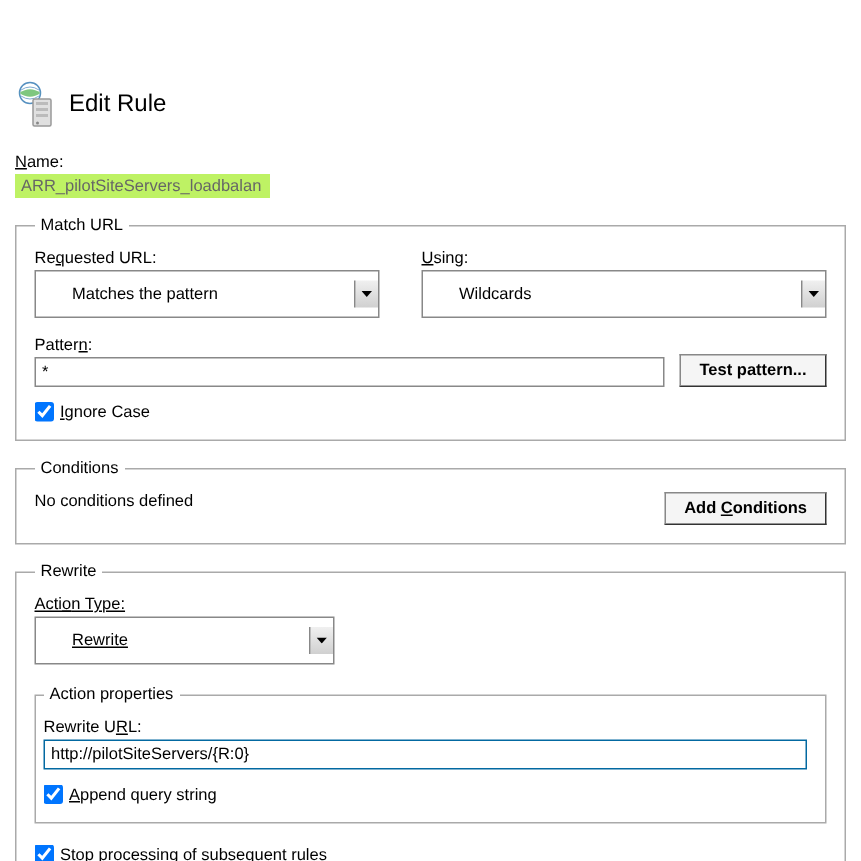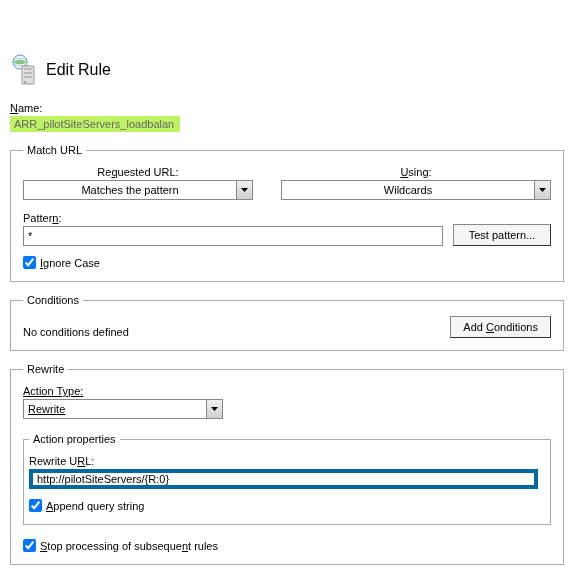--- a/index.html
+++ b/index.html
@@ -10,42 +10,42 @@
     .header-icon svg { display: block; }
     .header h1 { font-size: 16px; font-weight: normal; }
     
     .name-section { margin-bottom: 12px; }
     .label { display: block; margin-bottom: 2px; }
     .name-value { background: #bef264; color: #666; padding: 2px 4px; display: inline-block; min-width: 170px; }
     
     fieldset { border: 1px solid #aaa; margin-bottom: 12px; padding: 10px 12px 12px 12px; position: relative; }
     legend { padding: 0 4px; font-size: 11px; }
     
-    .match-row { display: flex; gap: 28px; margin-bottom: 12px; text-align: center; }
+    .match-row { display: flex; gap: 28px; margin-bottom: 12px; }
     .match-col { flex: 1; }
     .match-col-left { flex: 0 0 230px; }
     
-    .sel { display: flex; align-items: center; background: #fff; border: 1px solid #888; height: 20px; }
+    .sel { display: flex; align-items: center; background: #fff; border: 1px solid #888; height: 32px; padding-left: 20px; }
     .sel-text { flex: 1; padding: 0 4px; }
     .sel-btn { width: 16px; height: 18px; background: linear-gradient(#f0f0f0, #d0d0d0); border-left: 1px solid #888; display: flex; align-items: center; justify-content: center; cursor: pointer; }
     .sel-btn svg { display: block; }
     
     .pattern-row { display: flex; gap: 10px; align-items: flex-end; }
     .pattern-input-wrap { flex: 1; }
     .textbox { width: 100%; border: 1px solid #888; height: 20px; padding: 0 4px; font-size: 11px; }
-    .btn { border: 1px solid #333; border-top-color: #888; border-left-color: #888; background: #f5f5f5; padding: 3px 12px; font-size: 11px; cursor: pointer; min-width: 98px; text-align: center; height: 22px; line-height: 14px; }
+    .btn { border: 1px solid #333; border-top-color: #888; border-left-color: #888; background: #f5f5f5; padding: 3px 12px; font-size: 11px; cursor: pointer; min-width: 98px; text-align: center; height: 22px; line-height: 14px; font-weight: bold; }
     
     .checkbox-row { display: flex; align-items: center; gap: 4px; margin-top: 10px; }
     .checkbox-row input[type=checkbox] { width: 13px; height: 13px; cursor: pointer; }
     
-    .conditions-inner { display: flex; justify-content: space-between; align-items: flex-end; }
+    .conditions-inner { display: flex; justify-content: space-between; align-items: flex-start; }
     
     .action-inner-fieldset { border: 1px solid #aaa; margin-top: 14px; padding: 10px 12px 12px 5px; }
     
-    .rewrite-url-input { width: 100%; border: 4px solid #0369a1; height: 20px; padding: 0 4px; font-size: 11px; background: #fff; }
+    .rewrite-url-input { width: 100%; border: 1px solid #0369a1; height: 20px; padding: 0 4px; font-size: 11px; background: #fff; }
     
     .underline-letter { text-decoration: underline; }
   </style>
 </head>
 <body>
 
 <div class="header">
   <div class="header-icon">
     <svg width="28" height="32" viewBox="0 0 28 32">
       <circle cx="10" cy="8" r="7" fill="#fff" stroke="#5590c0" stroke-width="1"></circle>

